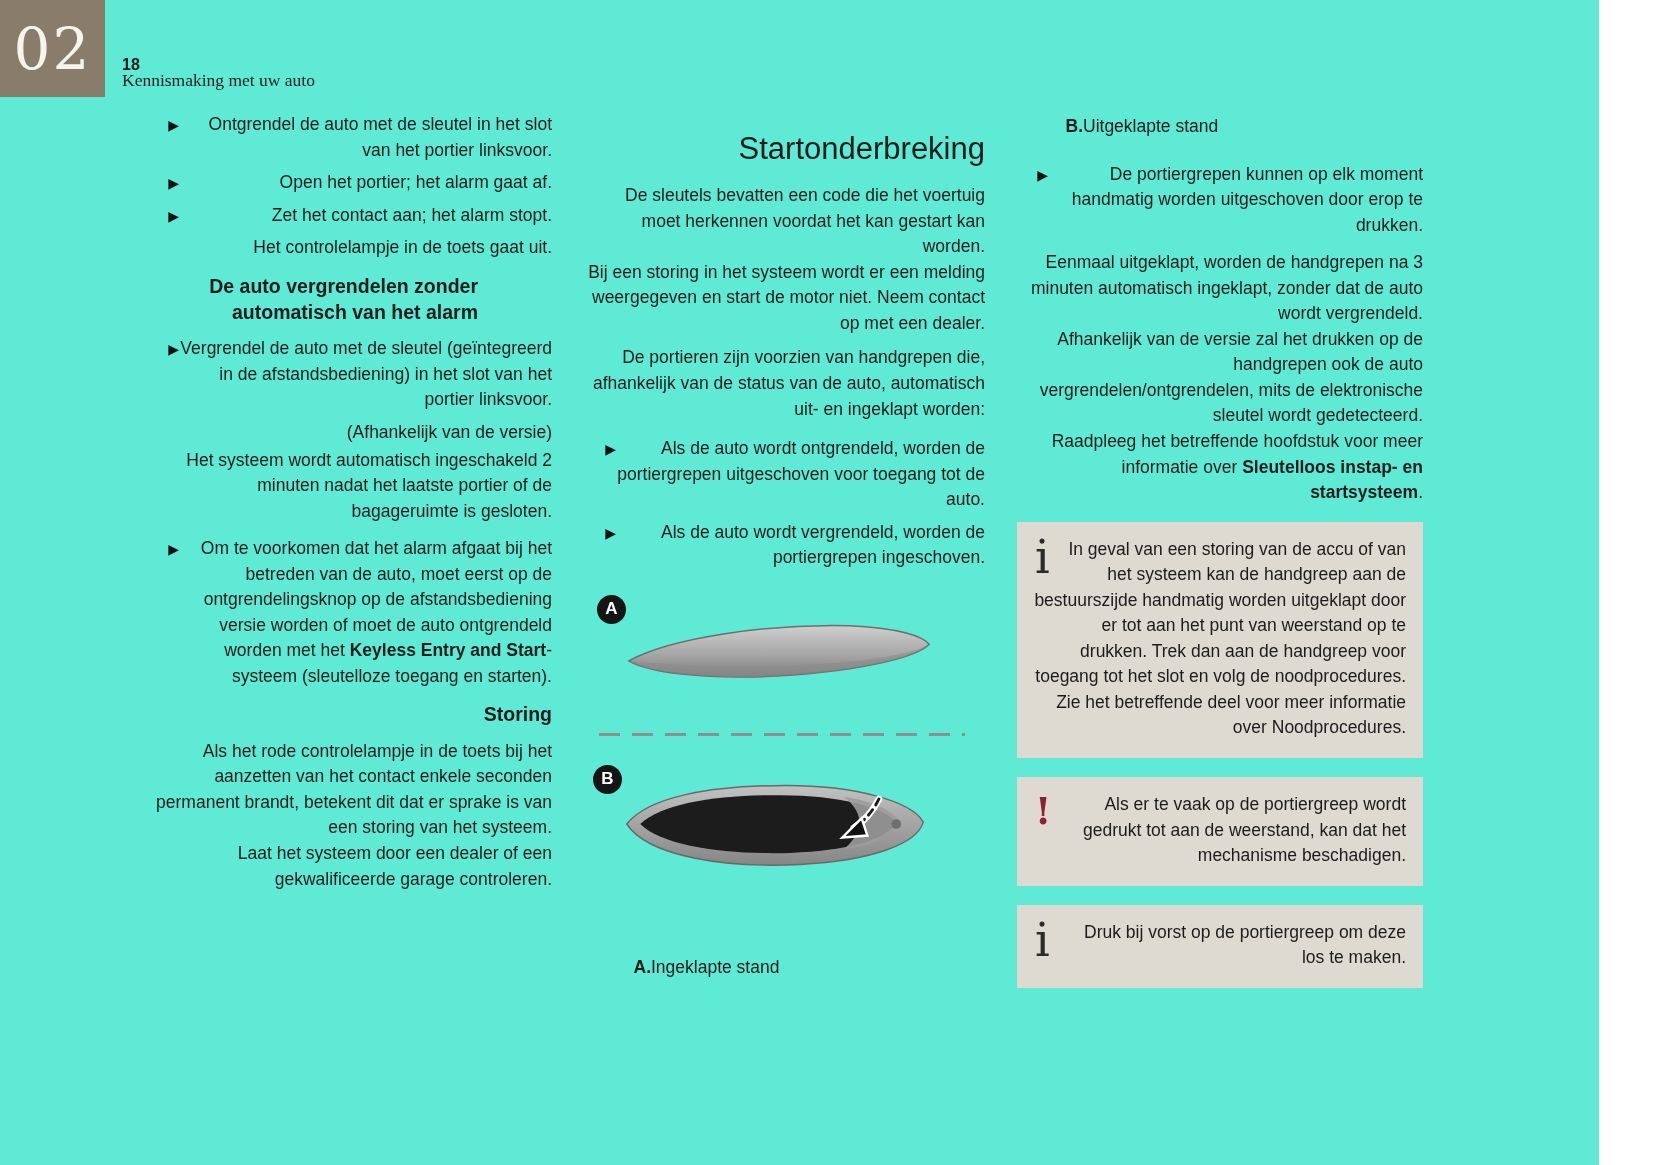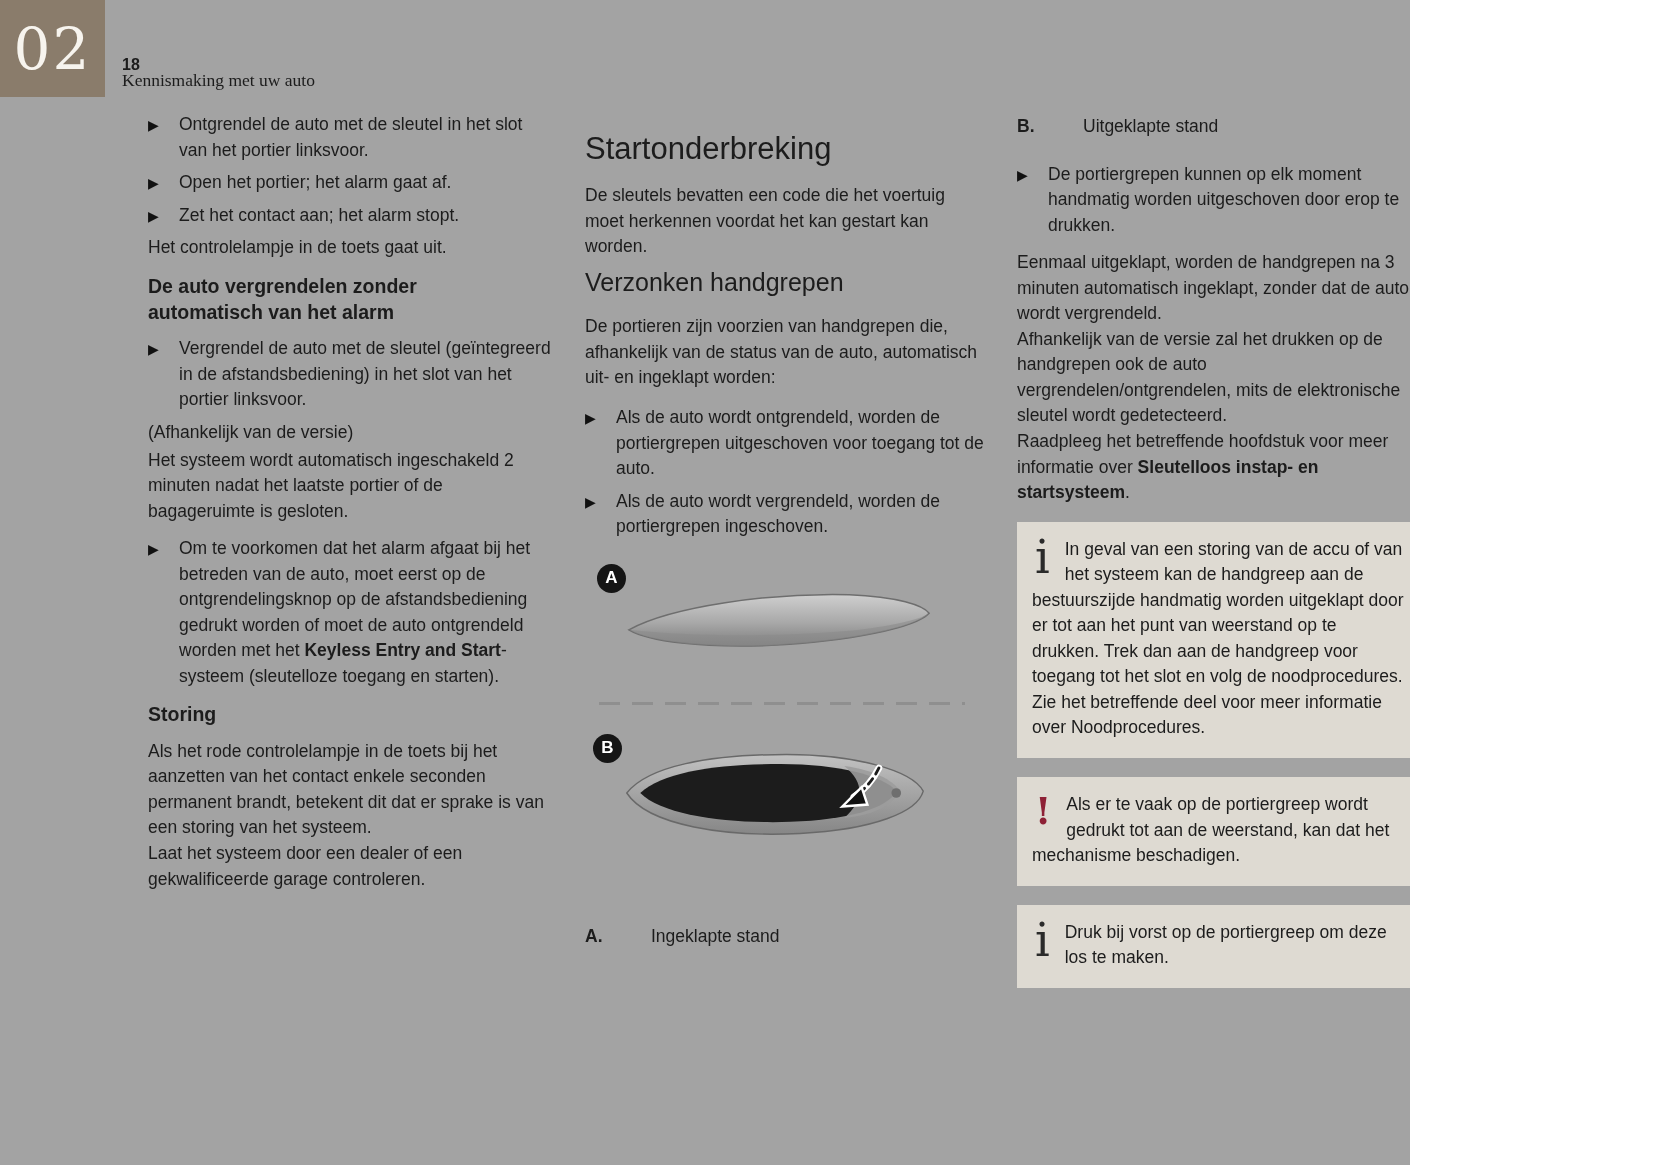--- a/index.html
+++ b/index.html
@@ -1,18 +1,18 @@
 <!DOCTYPE html>
 <html><head>
 <meta charset="utf-8">
 <style>
   * { margin:0; padding:0; box-sizing:border-box; }
   html,body { background:#ffffff; }
   body { font-family:"Liberation Sans", sans-serif; color:#1c1c1c; }
-  .page { position:relative; width:1410px; height:1165px; background:#a3a3a3; overflow:hidden; }
+  .page { position:relative; width:1599px; height:1165px; background:#5eead4; overflow:hidden;text-align:right; }
 
   .chapter-tab { position:absolute; left:0; top:0; width:105px; height:97px; background:#8a7c6b;
                  display:flex; align-items:center; justify-content:center; }
   .chapter-num { font-family:"DejaVu Serif", serif; font-size:58px; font-weight:400; color:#f7f4ee; letter-spacing:2px; }
   .page-num { position:absolute; left:122px; top:56px; font-size:16px; font-weight:bold; }
   .chapter-title { position:absolute; left:122px; top:70px; font-size:17.5px;font-family:Liberation Serif, serif; }
 
   .col { position:absolute; font-size:17.5px; line-height:1.46; }
   .col1 { left:148px; top:112px; width:404px; }
   .col2 { left:585px; top:104px; width:400px;margin-top:20px; }
@@ -77,31 +77,31 @@
     <p class="body">Het controlelampje in de toets gaat uit.</p>
     <div class="h-bold narrow">De auto vergrendelen zonder automatisch van het alarm</div>
     <div class="bullet">
       <span class="tri">▶</span>
       <span class="btxt">Vergrendel de auto met de sleutel (geïntegreerd in de afstandsbediening) in het slot van het portier linksvoor.</span>
     </div>
     <p class="body" style="margin-bottom:2px;">(Afhankelijk van de versie)</p>
     <p class="body">Het systeem wordt automatisch ingeschakeld 2 minuten nadat het laatste portier of de bagageruimte is gesloten.</p>
     <div class="bullet" style="margin-top:12px;">
       <span class="tri">▶</span>
-      <span class="btxt"><span>Om te voorkomen dat het alarm afgaat bij het betreden van de auto, moet eerst op de ontgrendelingsknop op de afstandsbediening gedrukt worden of moet de auto ontgrendeld worden met het </span><b>Keyless Entry and Start</b><span>-systeem (sleutelloze toegang en starten).</span></span>
+      <span class="btxt"><span>Om te voorkomen dat het alarm afgaat bij het betreden van de auto, moet eerst op de ontgrendelingsknop op de afstandsbediening versie worden of moet de auto ontgrendeld worden met het </span><b>Keyless Entry and Start</b><span>-systeem (sleutelloze toegang en starten).</span></span>
     </div>
     <div class="h-bold">Storing</div>
     <p class="body" style="margin-bottom:0;">Als het rode controlelampje in de toets bij het aanzetten van het contact enkele seconden permanent brandt, betekent dit dat er sprake is van een storing van het systeem.</p>
     <p class="body">Laat het systeem door een dealer of een gekwalificeerde garage controleren.</p>
   </div>
 
   <div class="col col2">
     <div class="h-large">Startonderbreking</div>
     <p class="body" style="margin-bottom:0;">De sleutels bevatten een code die het voertuig moet herkennen voordat het kan gestart kan worden.</p>
-    <div class="h-mid">Verzonken handgrepen</div>
+    <p class="body">Bij een storing in het systeem wordt er een melding weergegeven en start de motor niet. Neem contact op met een dealer.</p>
     <p class="body" style="margin-bottom:14px;">De portieren zijn voorzien van handgrepen die, afhankelijk van de status van de auto, automatisch uit- en ingeklapt worden:</p>
     <div class="bullet">
       <span class="tri">▶</span>
       <span class="btxt">Als de auto wordt ontgrendeld, worden de portiergrepen uitgeschoven voor toegang tot de auto.</span>
     </div>
     <div class="bullet">
       <span class="tri">▶</span>
       <span class="btxt">Als de auto wordt vergrendeld, worden de portiergrepen ingeschoven.</span>
     </div>
 

